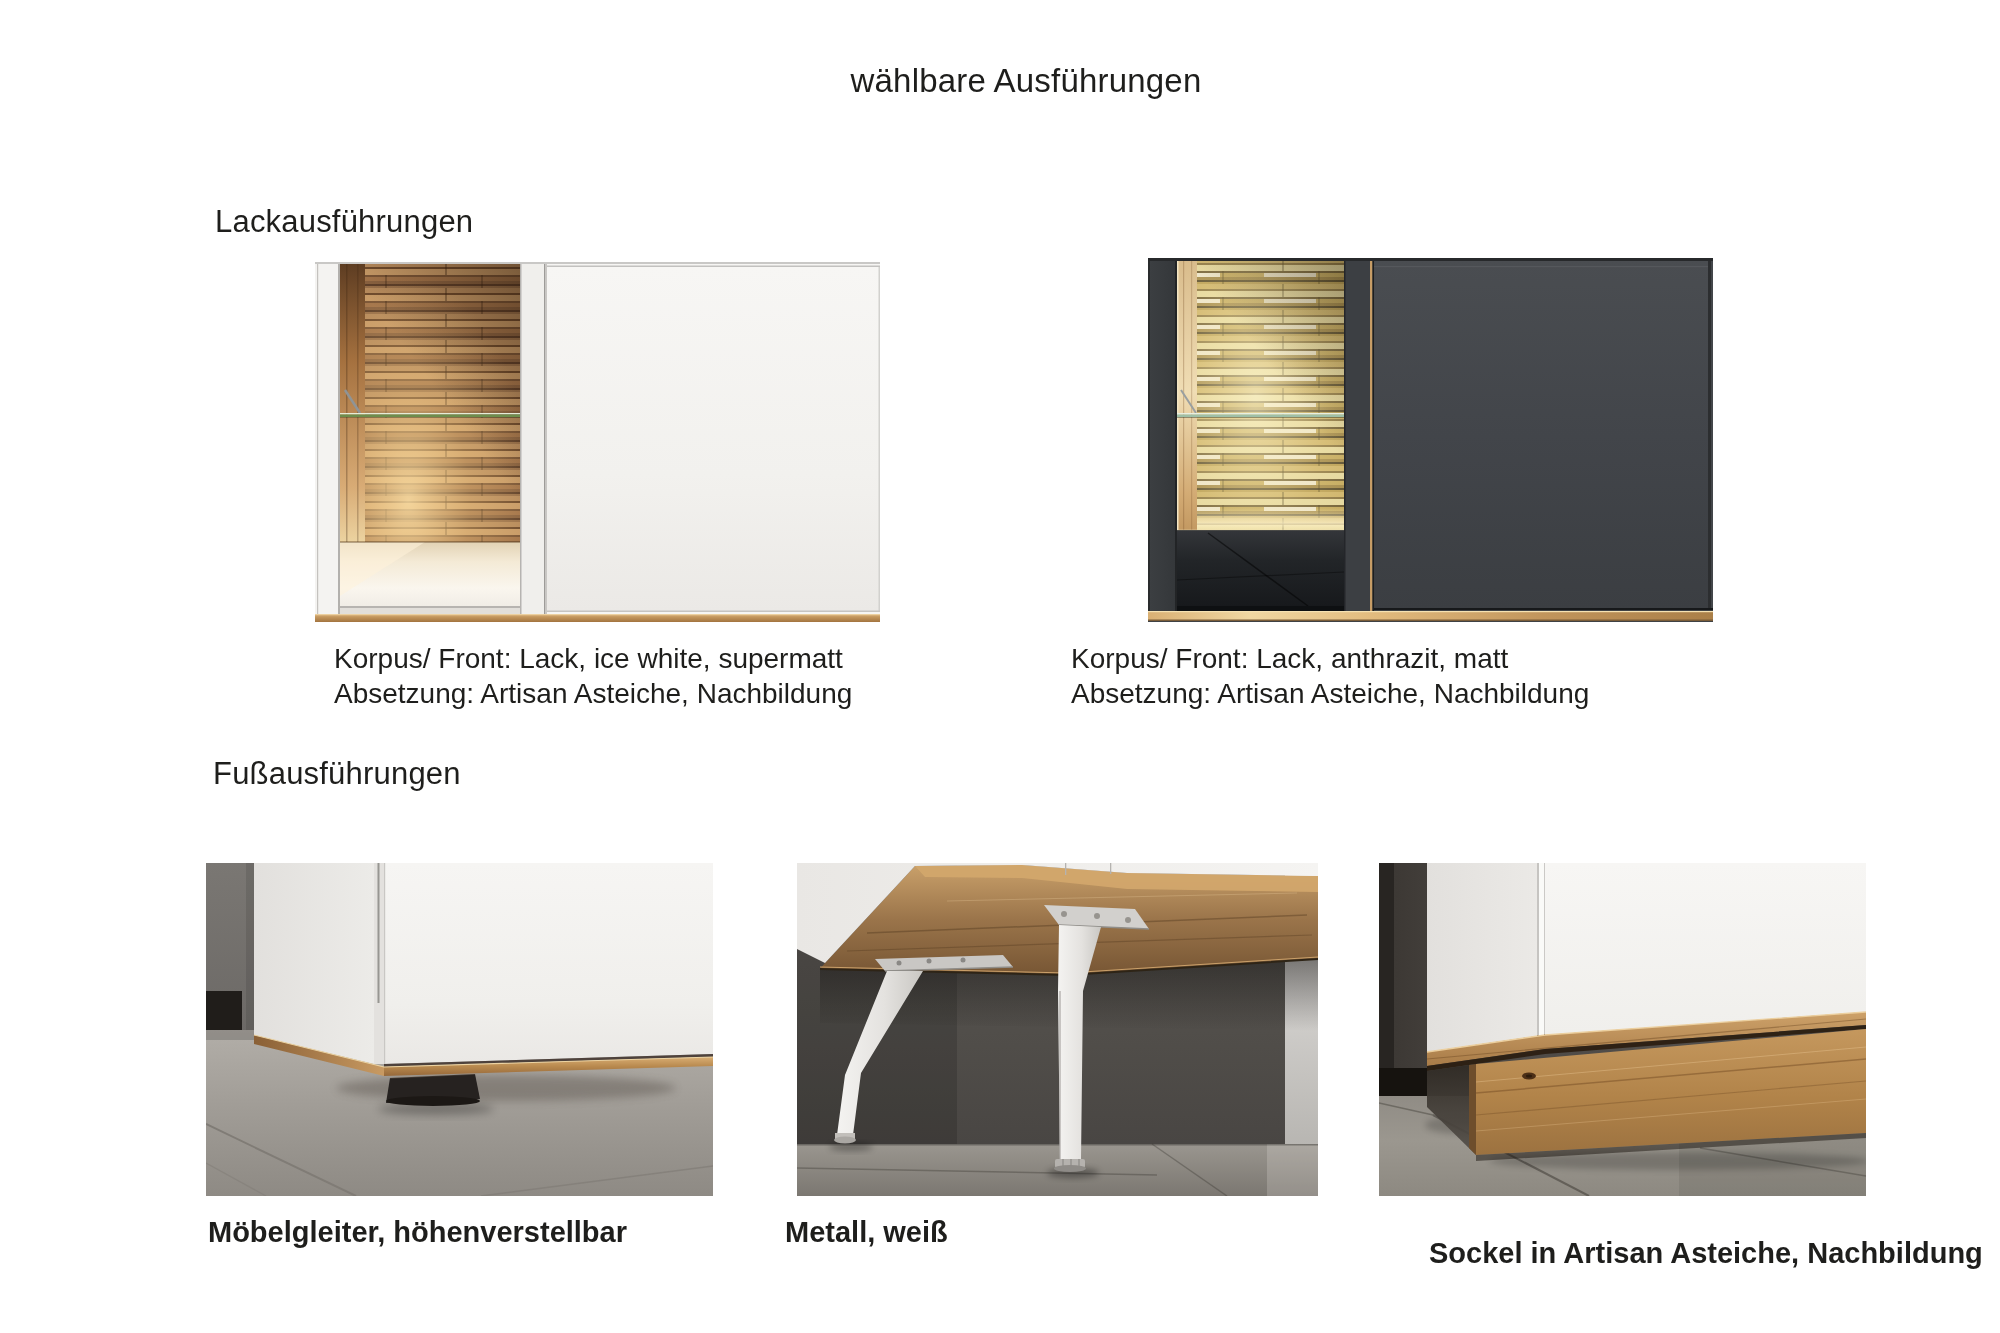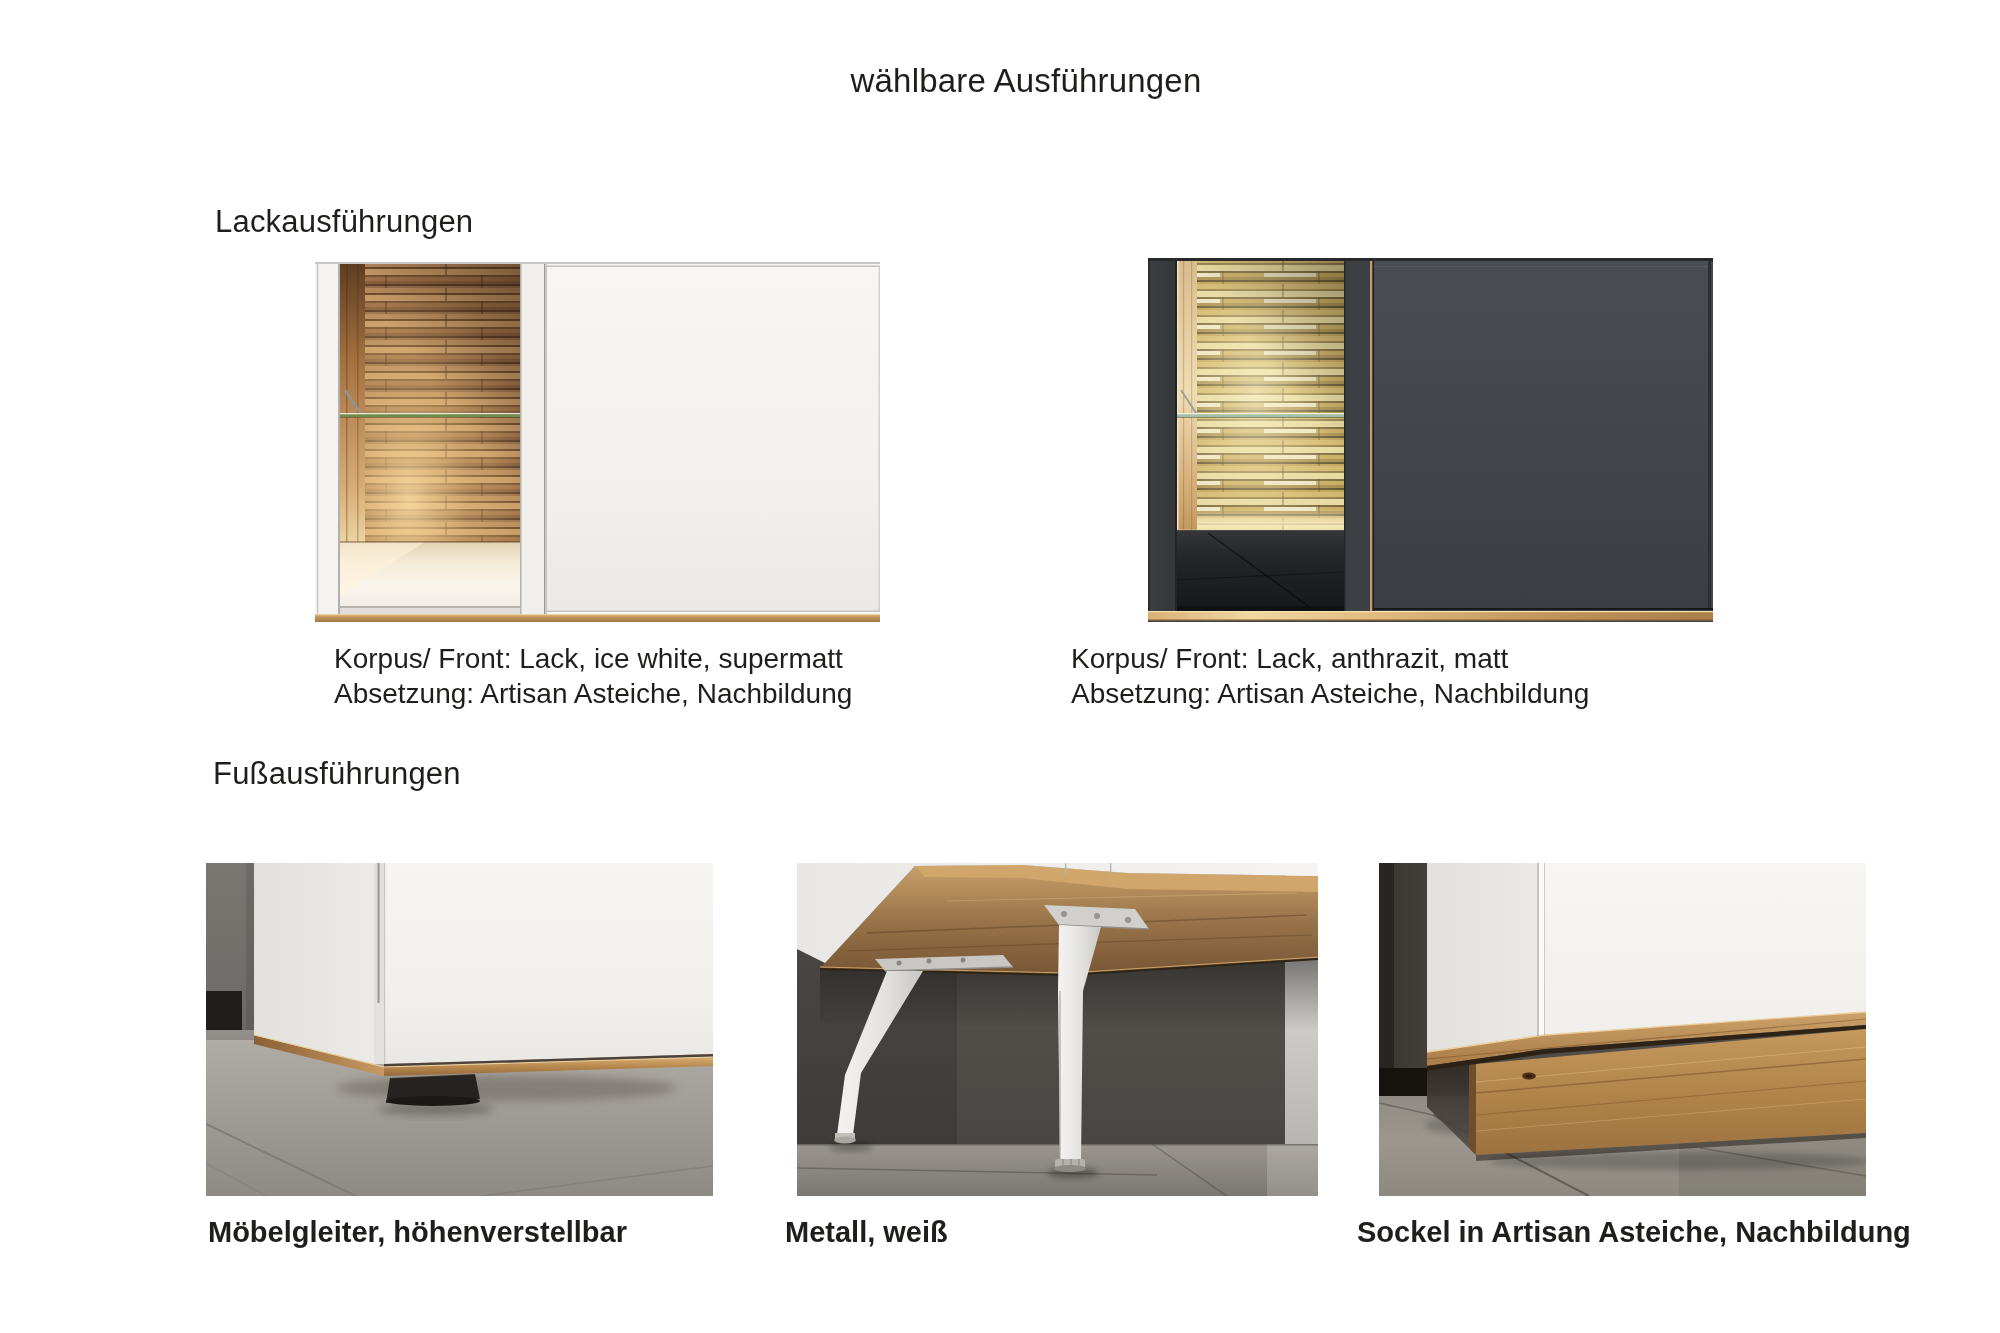--- a/index.html
+++ b/index.html
@@ -16,21 +16,21 @@
   #photo-anthracite{left:1148px;top:258px;width:565px;height:364px;}
   #photo-glide{left:206px;top:863px;width:507px;height:333px;}
   #photo-metal-leg{left:797px;top:863px;width:521px;height:333px;}
   #photo-plinth{left:1379px;top:863px;width:487px;height:333px;}
   .caption-block{position:absolute;top:641px;font-size:28px;font-weight:300;line-height:35px;}
   #caption-ice{left:308px;margin-left:26px;}
   #caption-anthracite{left:1071px;}
   .foot-caption{position:absolute;top:1216px;font-size:29px;font-weight:700;}
   #caption-glide{left:208px;}
   #caption-metal{left:785px;}
-  #caption-plinth{left:1357px;}
+  #caption-plinth{left:1429px;margin-top:21px;}
 </style>
 </head>
 <body>
 
 <div class="page">
 
   <h1 class="title">wählbare Ausführungen</h1>
 
   <h2 class="section-heading" id="heading-lack">Lackausführungen</h2>
 

